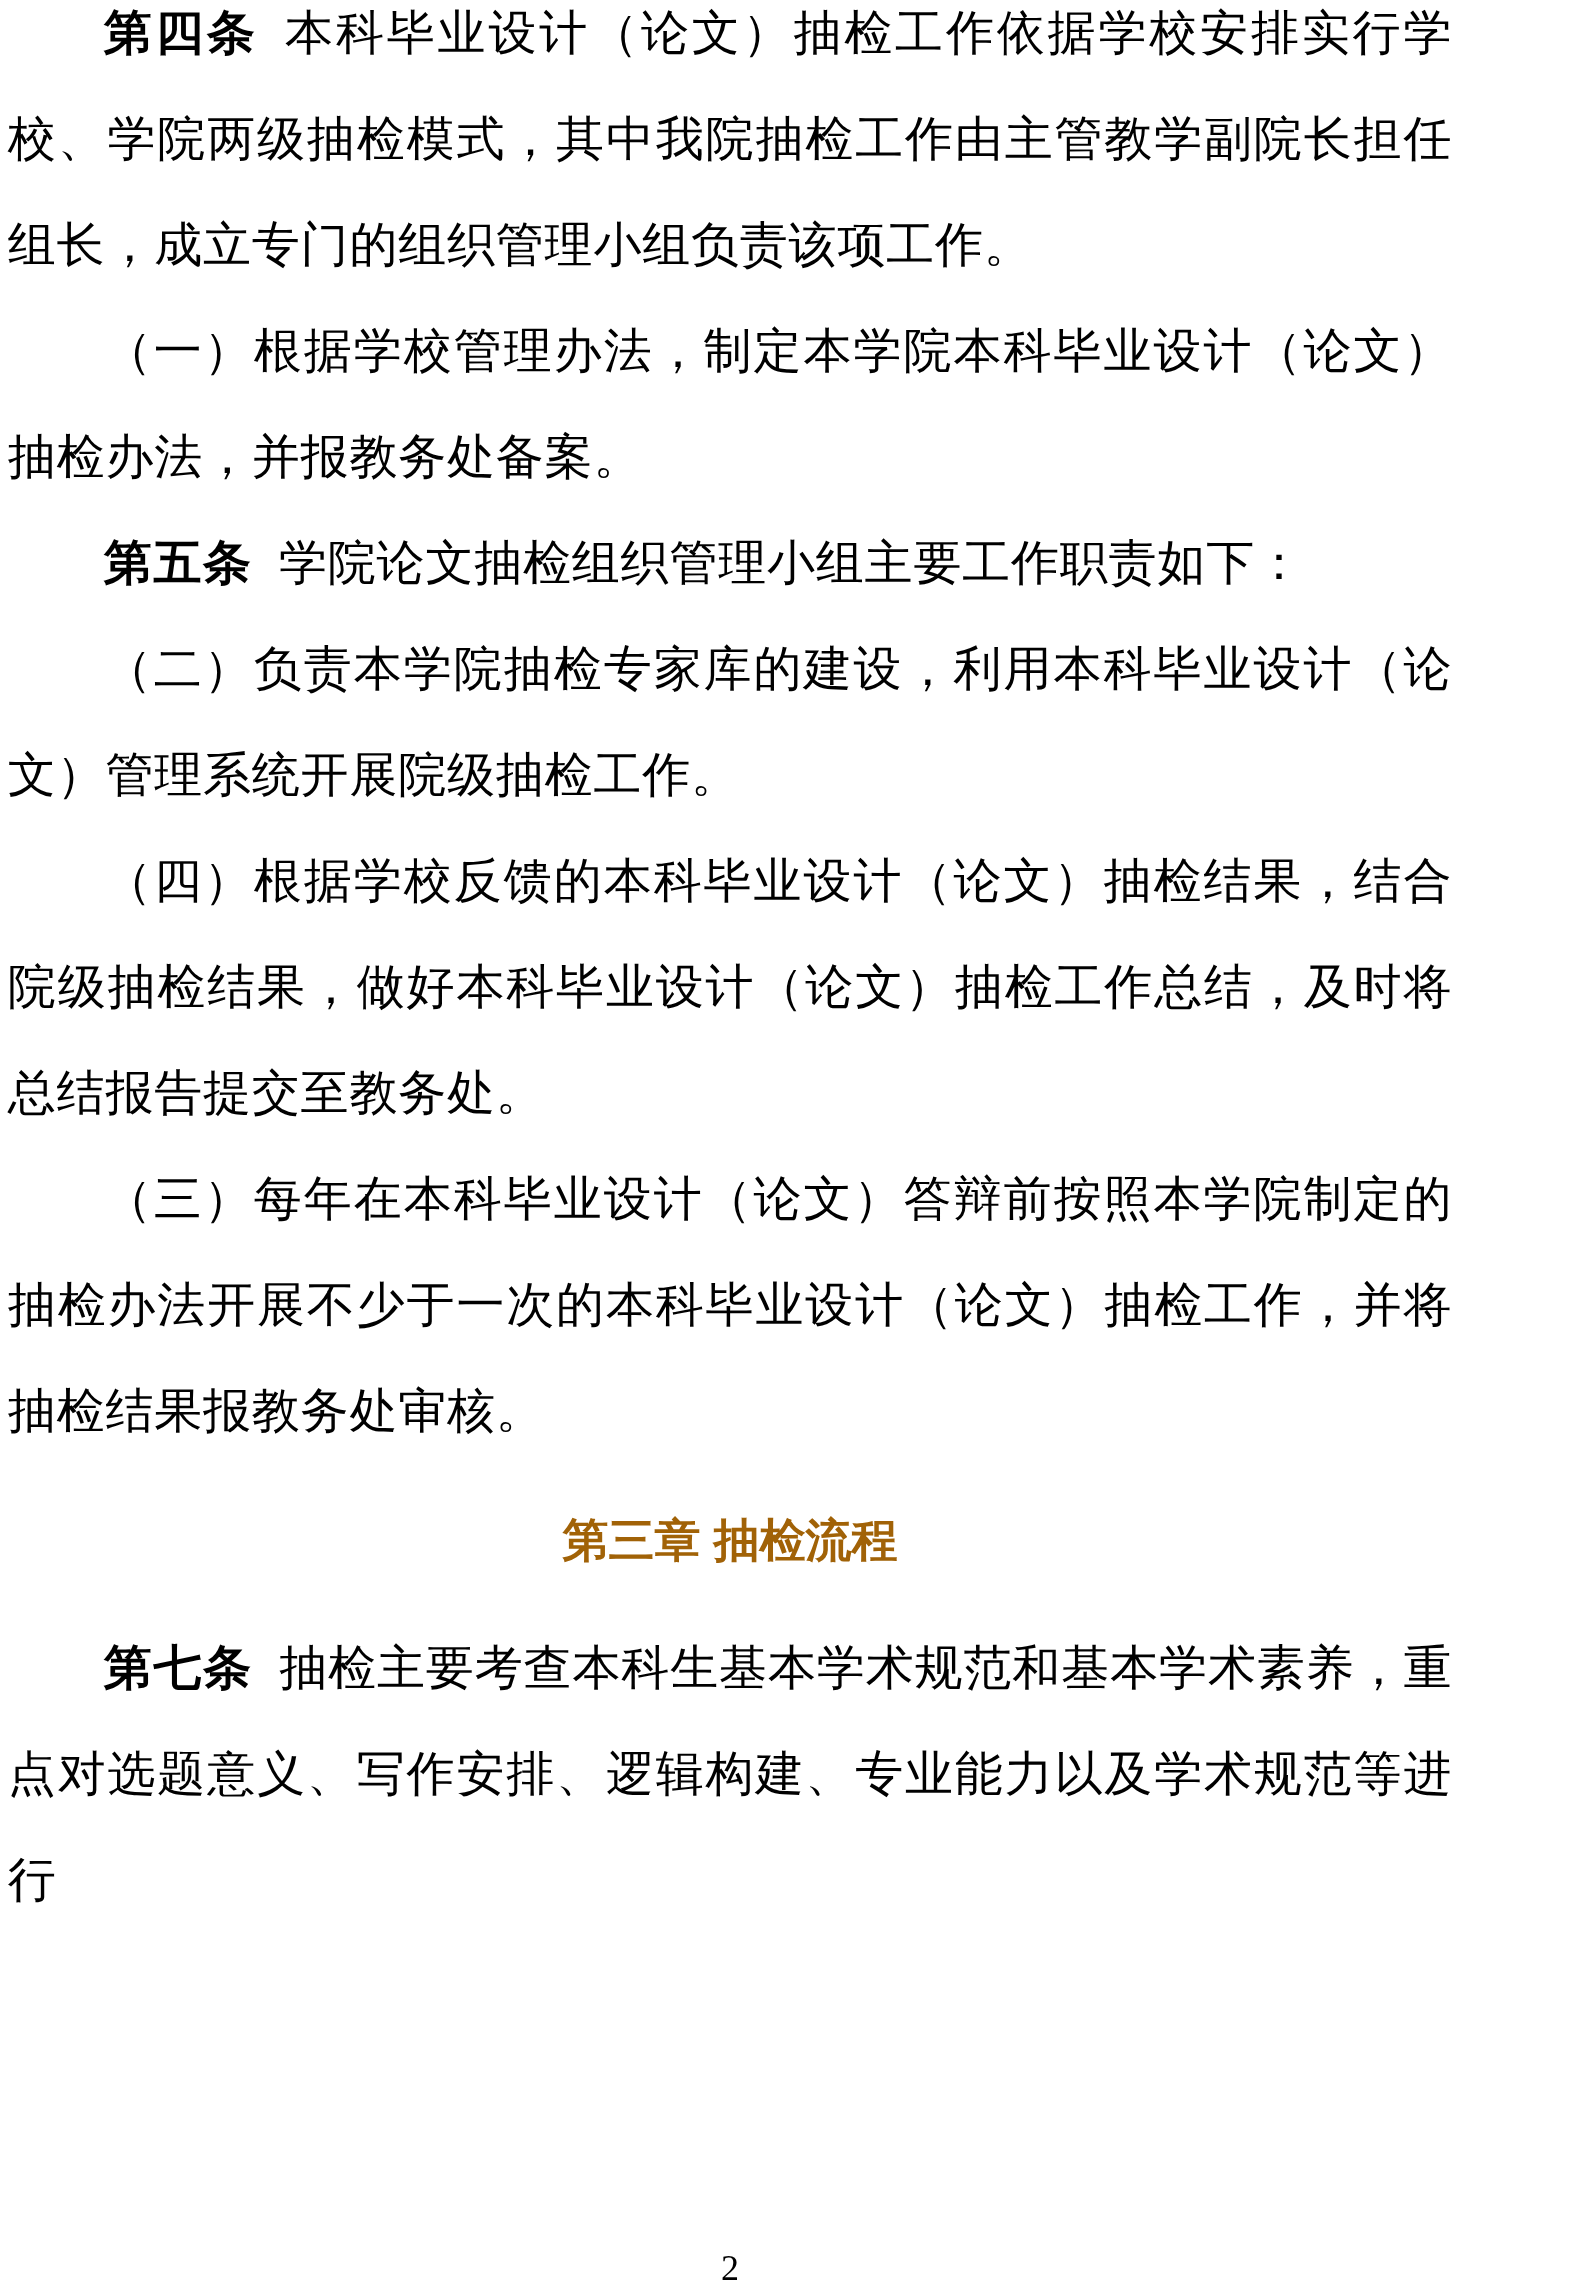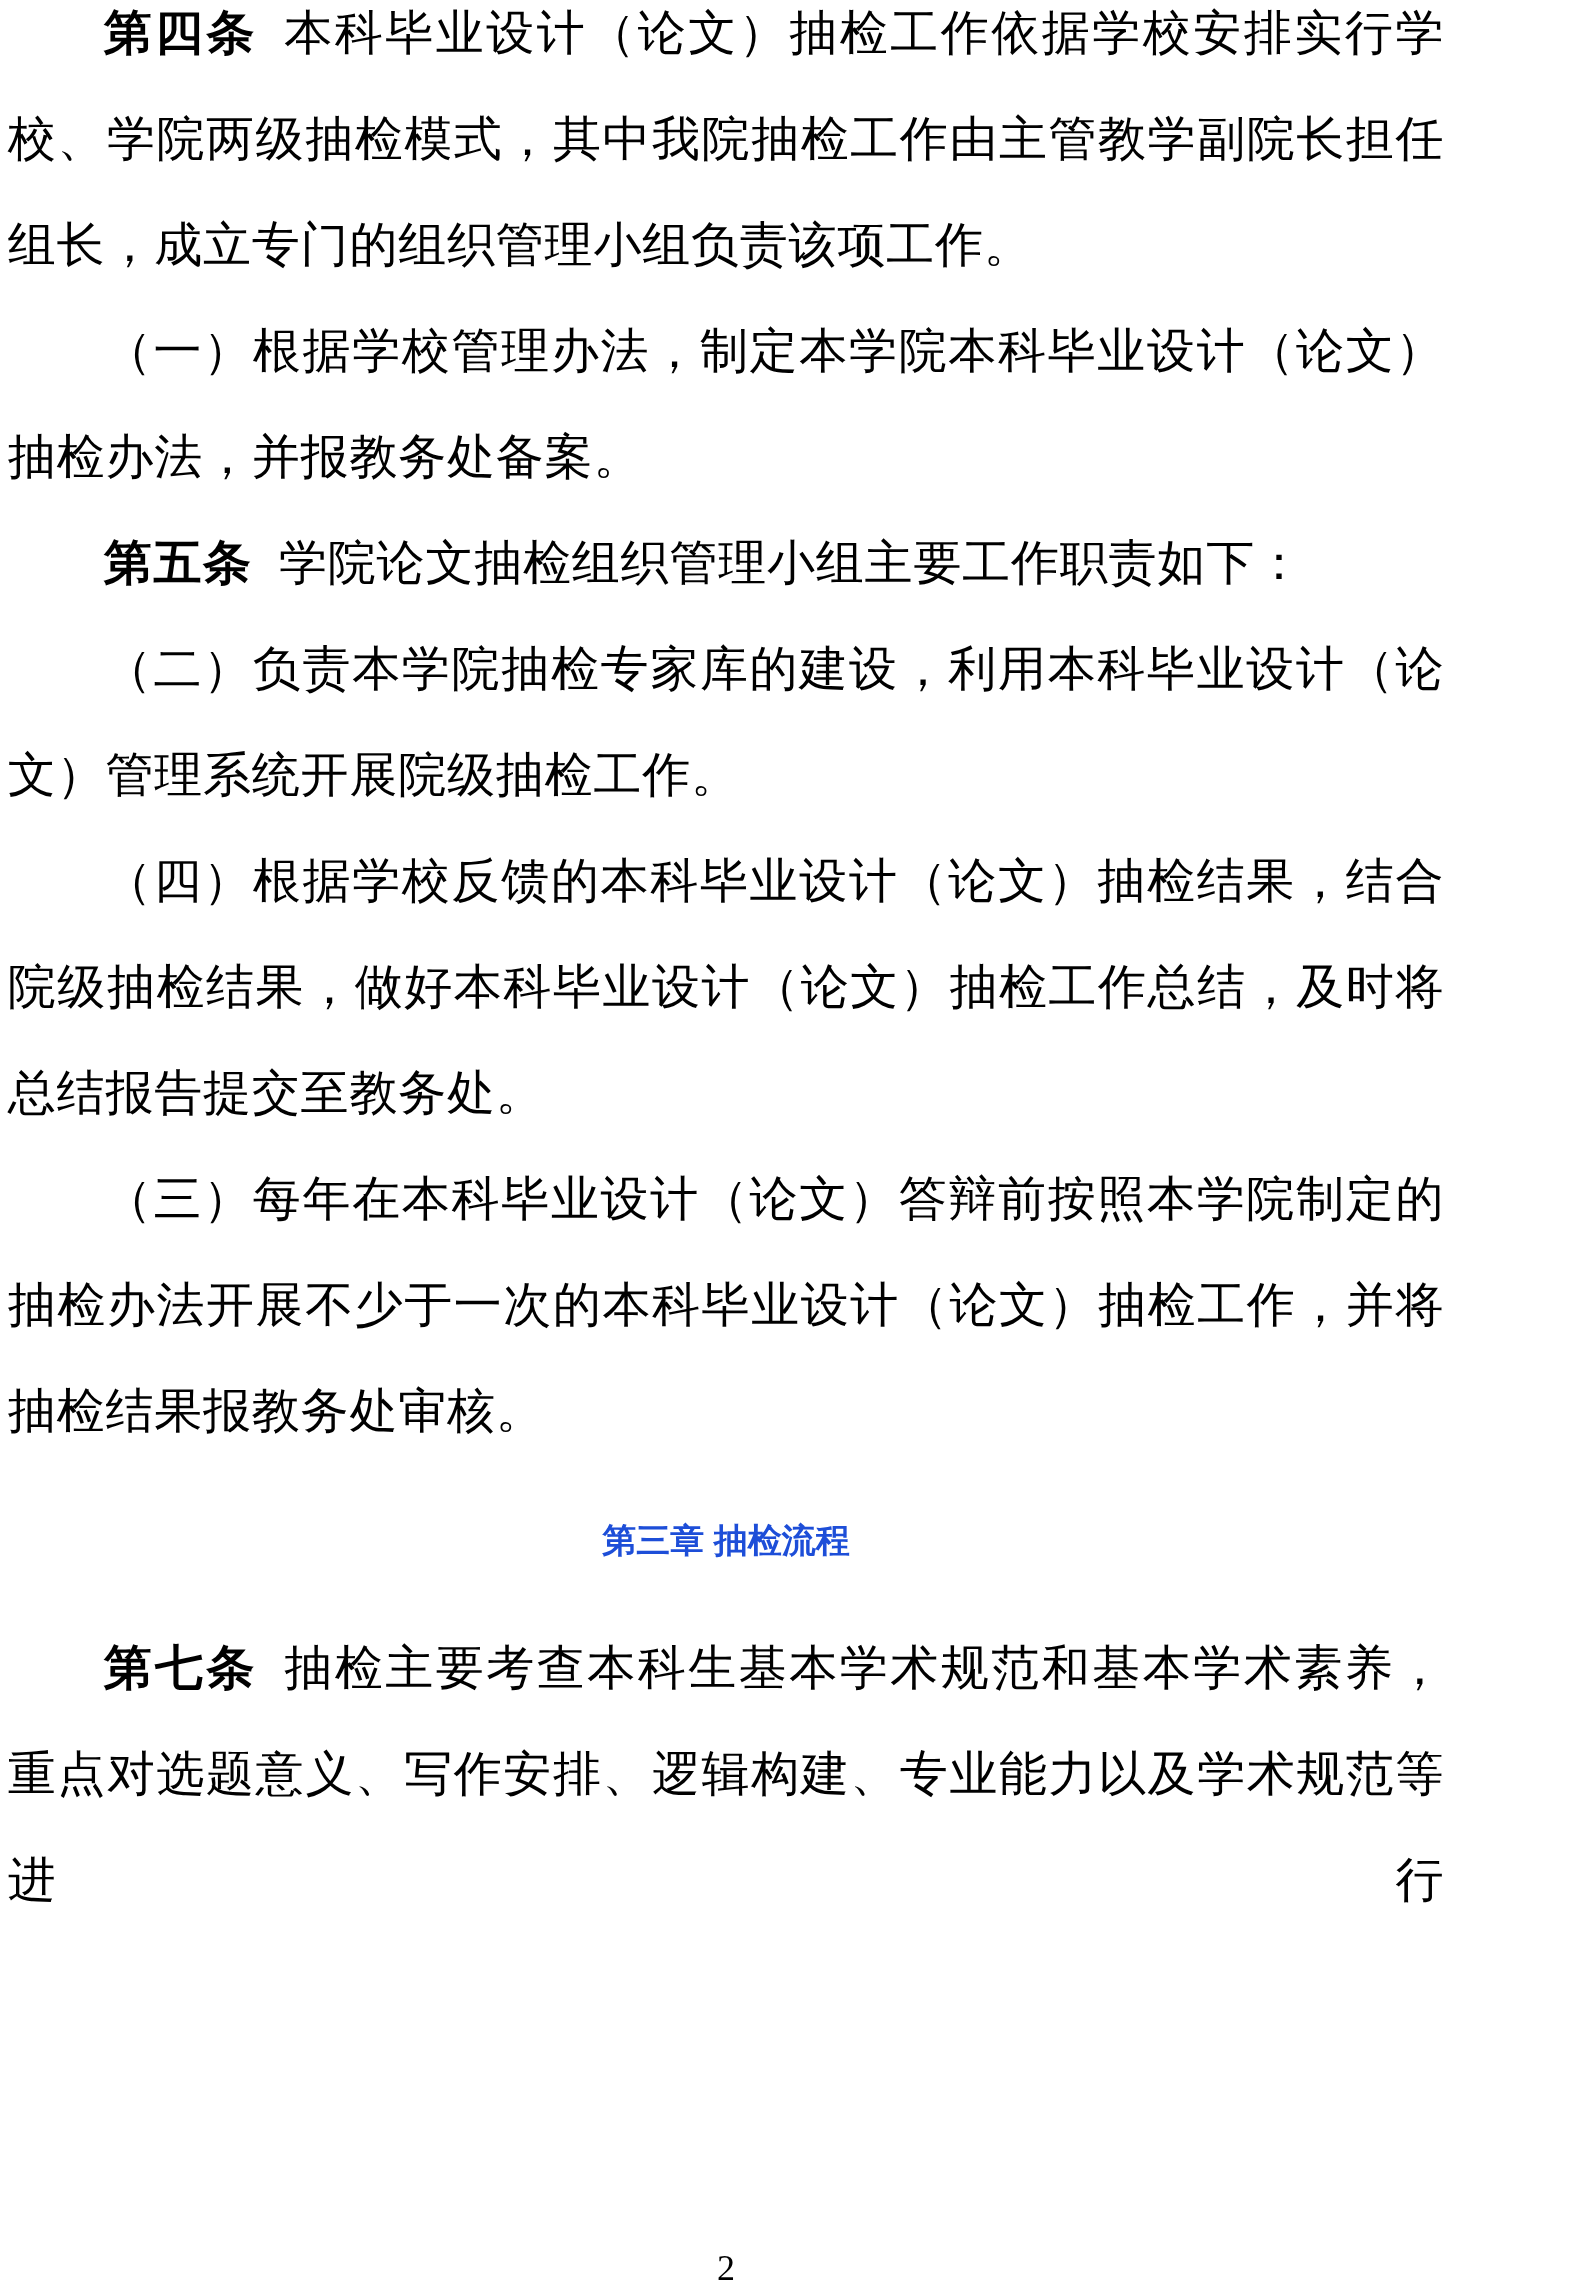--- a/index.html
+++ b/index.html
@@ -7,20 +7,21 @@
     padding: 0;
     background: #ffffff;
   }
   .page {
     position: relative;
     width: 1452px;
     height: 2295px;
     background: #ffffff;
     color: #000000;
     overflow: hidden;
+    padding-left: 8px;
   }
   .content {
     position: absolute;
     left: 7.8px;
     right: 7.8px;
     top: -20px;
   }
   .para {
     margin: 0;
     font-family: "Liberation Serif", "DejaVu Serif", serif;
@@ -38,25 +39,25 @@
     letter-spacing: 1.6px;
     margin-right: 0.55em;
   }
   .cutoff {
     text-align-last: justify;
   }
   .chapter-heading {
     margin: 23px 0 22px 0;
     font-family: "Liberation Sans", "DejaVu Sans", sans-serif;
     font-weight: 700;
-    font-size: 34px;
+    font-size: 46px;
     line-height: 106px;
     text-align: center;
     text-indent: 0;
-    color: #1d4ed8;
+    color: #a16207;
   }
   .page-number {
     position: absolute;
     left: 0;
     right: 0;
     bottom: 9.3px;
     text-align: center;
     font-family: "Liberation Serif", "DejaVu Serif", serif;
     font-size: 36px;
     line-height: 1;

